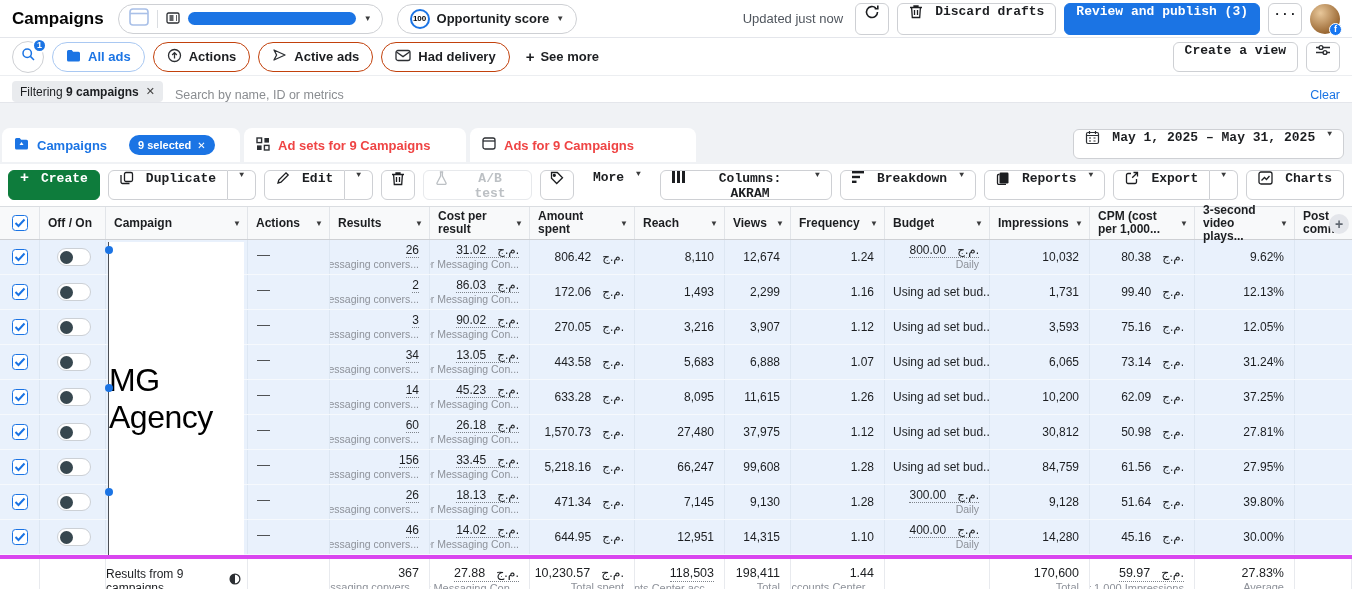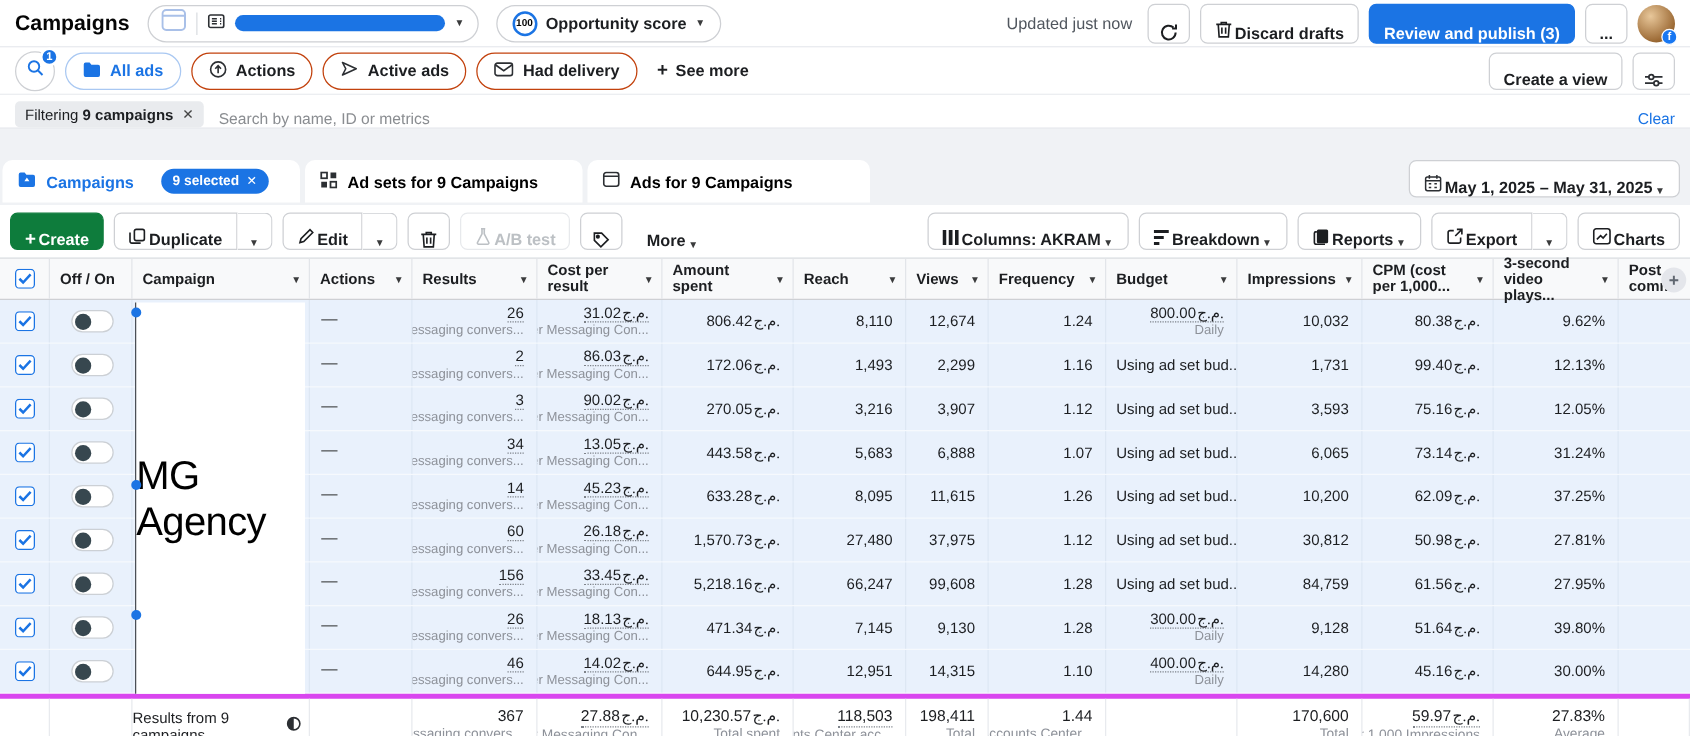--- a/index.html
+++ b/index.html
@@ -13,21 +13,21 @@
   .page-title{font-size:17px;font-weight:700;color:#050505}
   .account-pill{display:flex;align-items:center;gap:8px;border:1px solid #ced0d4;border-radius:18px;height:30px;padding:0 10px;background:#fff;cursor:pointer}
   .vdiv{width:1px;height:18px;background:#dadde1}
   .redact-bar{width:168px;height:13px;border-radius:7px;background:#1b74e4}
   .caret{font-size:8px;color:#3a3b3c;line-height:1}
   .opp-pill{display:flex;align-items:center;gap:7px;border:1px solid #ced0d4;border-radius:18px;height:30px;padding:0 12px;background:#fff;cursor:pointer}
   .score-ring{width:20px;height:20px;border:2px solid #1b74e4;border-radius:50%;display:flex;align-items:center;justify-content:center;font-size:8px;font-weight:700;color:#050505}
   .opp-label{font-size:13px;font-weight:600}
   .h-right{display:flex;align-items:center;gap:8px}
   .updated{font-size:13px;color:#50565e;margin-right:4px}
-  .btn{height:32px;border:1px solid #ced0d4;border-radius:6px;background:#fff;display:inline-flex;align-items:flex-end;gap:2px;padding:0 11px;font-size:13px;font-weight:600;color:#1c1e21;cursor:pointer;font-family:Liberation Sans, sans-serif}
+  .btn{height:32px;border:1px solid #ced0d4;border-radius:6px;background:#fff;display:inline-flex;align-items:flex-start;gap:12px;padding:0 11px;font-size:13px;font-weight:600;color:#1c1e21;cursor:pointer;font-family:Liberation Mono, monospace}
   .btn-icon{width:34px;justify-content:center;padding:0}
   .btn-primary{background:#1b74e4;border-color:#1b74e4;color:#fff}
   .avatar{width:30px;height:30px;border-radius:50%;background:radial-gradient(circle at 35% 30%,#e8c79a,#9c6a35 70%,#6e4418);position:relative;flex:none}
   .fb-badge{position:absolute;right:-2px;bottom:-2px;width:13px;height:13px;border-radius:50%;background:#1877f2;color:#fff;font-size:9px;font-weight:700;display:flex;align-items:center;justify-content:center;border:1px solid #fff}
 
   
   .filterbar{height:37px;background:#fff;display:flex;align-items:center;padding:0 12px;justify-content:space-between}
   .f-left{display:flex;align-items:center;gap:8px}
   .search-circle{width:32px;height:32px;border:1px solid #ced0d4;border-radius:50%;background:#fff;display:flex;align-items:center;justify-content:center;position:relative;cursor:pointer}
   .search-badge{position:absolute;top:-4px;right:-4px;min-width:15px;height:15px;border-radius:8px;background:#1b74e4;color:#fff;font-size:9px;font-weight:700;display:flex;align-items:center;justify-content:center;border:2px solid #fff}
@@ -39,21 +39,21 @@
   
   .searchrow{height:28px;background:#fff;border-top:1px solid #eceef1;border-bottom:1px solid #e4e6eb;display:flex;align-items:flex-end;padding:0 12px;gap:12px;margin-bottom:23px}
   .filter-chip{height:21px;background:#e9ebee;border-radius:4px;display:inline-flex;align-items:center;gap:7px;padding:0 8px;font-size:12px;color:#1c1e21;cursor:pointer}
   .filter-chip b{font-weight:700}
   .chip-x{font-size:11px;color:#444;cursor:pointer}
   .search-ph{flex:1;font-size:12.5px;color:#8a8d91}
   .clear-link{font-size:12.5px;color:#1b74e4;cursor:pointer}
 
   
   .tabsrow{height:36px;display:flex;align-items:flex-end;gap:4px;padding:0 0 0 2px;position:relative;margin-bottom:2px}
-  .tab{height:34px;background:#fff;border-radius:8px 8px 0 0;display:flex;align-items:center;gap:8px;padding:0 12px;font-size:13px;font-weight:700;color:#000000;cursor:pointer}
+  .tab{height:34px;background:#fff;border-radius:8px 8px 0 0;display:flex;align-items:center;gap:8px;padding:0 12px;font-size:13px;font-weight:700;color:#ef4444;cursor:pointer}
   .tab.active{color:#1b74e4}
   .tab-badge{background:#1b74e4;color:#fff;font-size:11px;font-weight:600;border-radius:11px;height:20px;display:inline-flex;align-items:center;gap:6px;padding:0 9px;margin-left:14px}
   .tab-badge .x{font-size:10px}
   .daterange{position:absolute;right:8px;bottom:3px}
   .btn30{height:30px}
 
   
   .card{background:#fff;min-height:441px}
   .toolbar{display:flex;align-items:center;padding:6px 8px;gap:8px}
   .tb-left,.tb-right{display:flex;align-items:center;gap:8px}
@@ -72,21 +72,21 @@
   .thead{display:flex;height:34px;background:#f8f9fa;border-top:1px solid #dadde1;border-bottom:1px solid #ced0d4;position:relative}
   .th{display:flex;align-items:center;justify-content:space-between;padding:0 6px 0 8px;font-size:12px;font-weight:600;color:#1c1e21;border-right:1px solid #e2e5e9;line-height:13px}
   .th .lbl{overflow:hidden}
   .sort{font-size:8px;color:#3a3b3c;margin-left:3px;flex:none}
   .trow{display:flex;height:35px;background:#e9f1fc;border-bottom:1px solid #f6f9fd}
   .td{border-right:1px solid #dde7f3;overflow:hidden}
   .num{display:flex;flex-direction:column;justify-content:center;align-items:flex-end;padding-right:10px;line-height:1.2}
   .val{font-size:12px;color:#1c1e21;white-space:nowrap}
   .sub{font-size:10.5px;color:#8d9199;white-space:nowrap}
   .u-dot{border-bottom:1px dotted #7e838a}
-  .cur{unicode-bidi:bidi-override;direction:ltr;font-family:Liberation Serif, serif;margin-left:1px}
+  .cur{unicode-bidi:bidi-override;direction:ltr;font-family:Liberation Sans, sans-serif;margin-left:11px}
   .dash{display:block;padding:7px 0 0 9px;font-size:13px;color:#3a3b3c}
   .bud-left{display:flex;align-items:center;justify-content:flex-start;padding-left:8px}
   .bud-left .val{font-size:12px}
   .cb{display:flex;align-items:center;justify-content:center;height:100%;cursor:pointer}
   .toggle{width:34px;height:18px;border:1px solid #ccd0d5;border-radius:10px;background:#fff;position:relative;display:inline-block;cursor:pointer}
   .knob{position:absolute;left:2px;top:1.5px;width:13px;height:13px;border-radius:50%;background:#37474f}
   .c-toggle{display:flex;align-items:center;padding-left:17px}
   
   .c-check{width:40px}.c-toggle{width:66px}.c-camp{width:142px}.c-act{width:82px}
   .c-res{width:100px}.c-cpr{width:100px}.c-spent{width:105px}.c-reach{width:90px}

